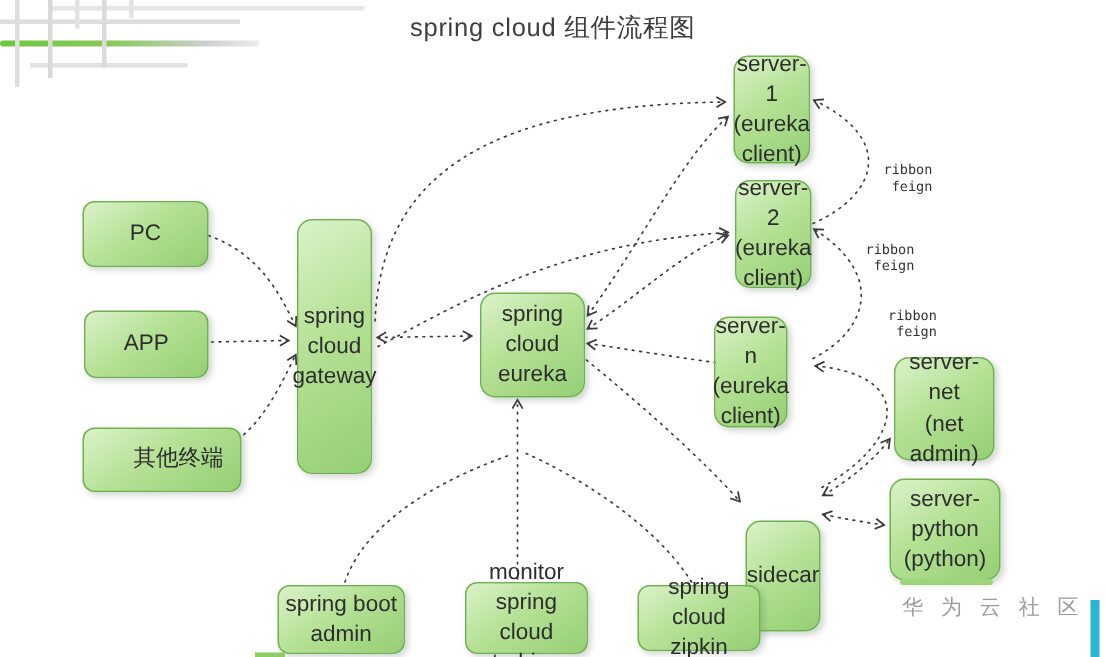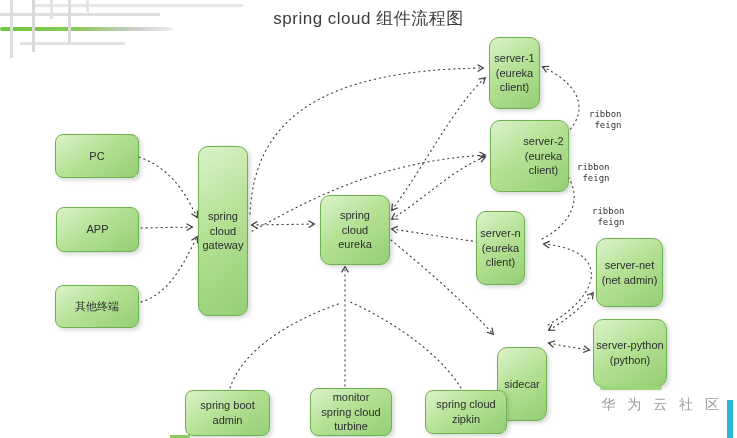--- a/index.html
+++ b/index.html
@@ -19,21 +19,21 @@
     position:absolute;left:0;top:27px;width:173px;height:4px;border-radius:2px;
     background:linear-gradient(90deg,#6cc83c 0%,#8bc95e 45%,#cfcfcf 80%,#ededed 100%);
   }
   
   .node{
     position:absolute;
     background:linear-gradient(145deg,#dbf2c9 0%,#b5e195 45%,#95cf75 100%);
     border:1px solid #6fb150;border-radius:10px;
     box-shadow:2px 2px 4px rgba(90,110,90,.28);
     display:flex;align-items:center;justify-content:center;
-    text-align:center;font-size:11px;line-height:1.35;color:#2d2d2d;
+    text-align:center;font-size:15px;line-height:1.35;color:#2d2d2d;
     white-space:pre-line;
   }
   .node.big-r{border-radius:8px;}
   
   .edge-label{
     position:absolute;font-family:"DejaVu Sans Mono",monospace;
     font-size:9px;line-height:1.25;color:#333;white-space:pre-line;text-align:right;
   }
   
   svg.edges{position:absolute;left:0;top:0;width:737px;height:438px;pointer-events:none;}
@@ -85,33 +85,33 @@
     <path d="M549,330 C568,319 583,306 593,293" marker-start="url(#arw)" marker-end="url(#arw)"></path>
     <path d="M549,343 C563,346 576,348 589,350" marker-start="url(#arw)" marker-end="url(#arw)"></path>
     <path d="M542,149 C585,130 597,93 543,67" marker-end="url(#arw)"></path>
     <path d="M542,239 C579,220 590,183 543,153" marker-end="url(#arw)"></path>
     <path d="M548,325 C605,292 608,250 544,244" marker-end="url(#arw)"></path>
   </g>
 </svg>
 
 <div class="node big-r" style="left:55px;top:134px;width:82px;height:42px;">PC</div>
 <div class="node big-r" style="left:56px;top:207px;width:81px;height:43px;">APP</div>
-<div class="node big-r" style="left:55px;top:285px;width:82px;height:41px;">其他终端</div>
+<div class="node big-r" style="left:55px;top:285px;width:82px;height:41px;padding-left:22px;">其他终端</div>
 
 <div class="node" style="left:198px;top:146px;width:48px;height:168px;">spring
 cloud
 gateway</div>
 <div class="node" style="left:320px;top:195px;width:68px;height:68px;">spring
 cloud
 eureka</div>
 
 <div class="node" style="left:489px;top:37px;width:49px;height:70px;">server-1
 (eureka
 client)</div>
-<div class="node" style="left:490px;top:120px;width:49px;height:70px;padding-left:28px;">server-2
+<div class="node" style="left:490px;top:120px;width:49px;height:70px;">server-2
 (eureka
 client)</div>
 <div class="node" style="left:476px;top:211px;width:47px;height:72px;">server-n
 (eureka
 client)</div>
 <div class="node" style="left:497px;top:303px;width:48px;height:72px;margin-top:44px;">sidecar</div>
 
 <div class="node" style="left:596px;top:238px;width:65px;height:67px;">server-net
 (net admin)</div>
 <div class="node" style="left:593px;top:319px;width:72px;height:66px;">server-python

